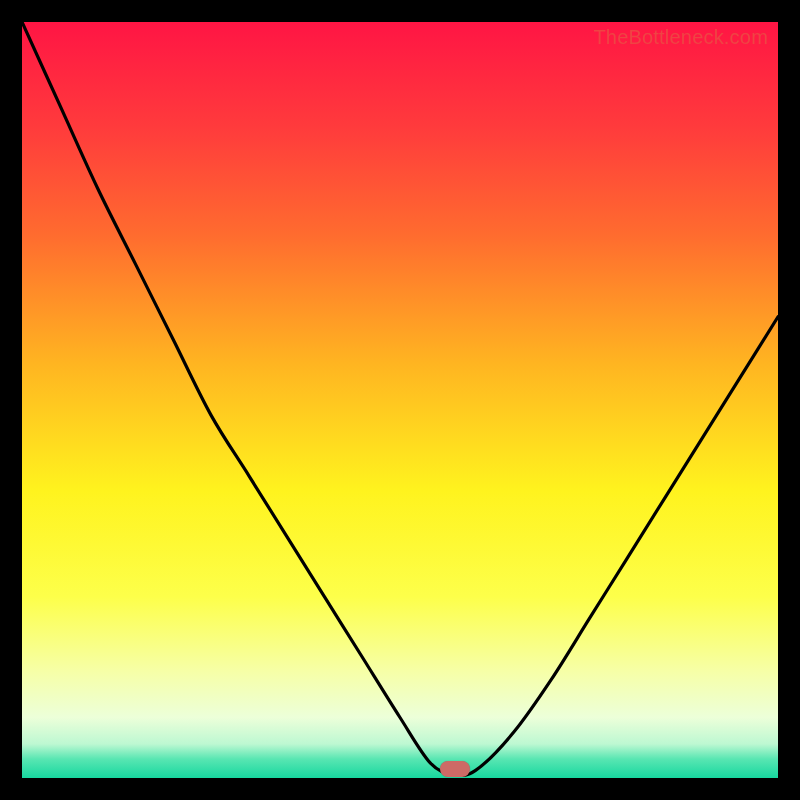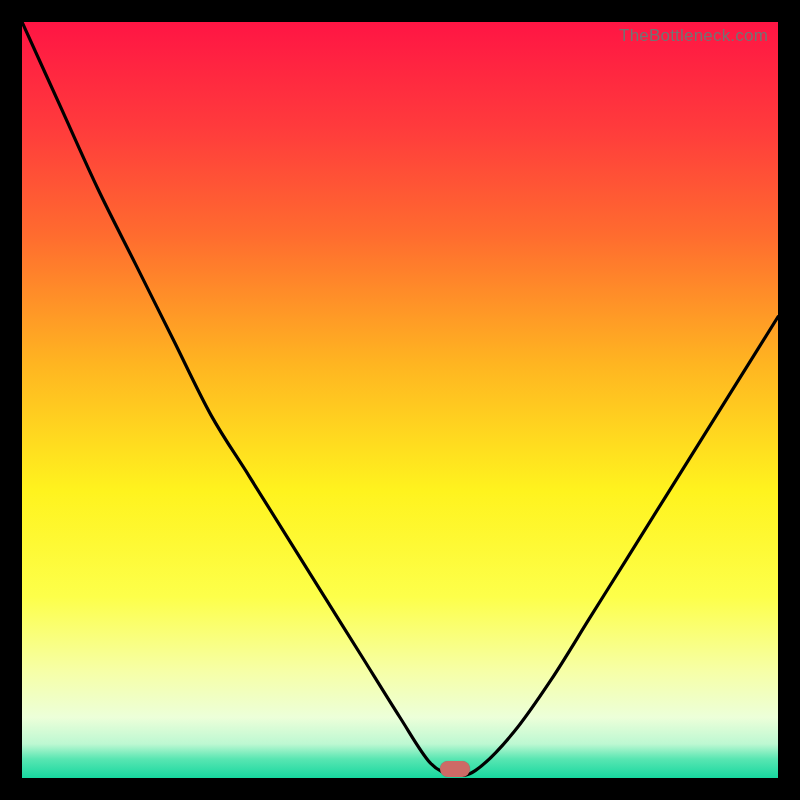--- a/index.html
+++ b/index.html
@@ -26,23 +26,23 @@
     overflow: hidden;
   }
   .gradient {
     position: absolute;
     inset: 0;
   }
   .watermark {
     position: absolute;
     top: 4px;
     right: 10px;
-    font-size: 17px;
+    font-size: 20px;
     font-weight: 500;
-    color: #737373;
+    color: #ef4444;
     letter-spacing: 0.2px;
     user-select: none;
   }
   svg.curve {
     position: absolute;
     inset: 0;
     width: 100%;
     height: 100%;
     pointer-events: none;
   }

